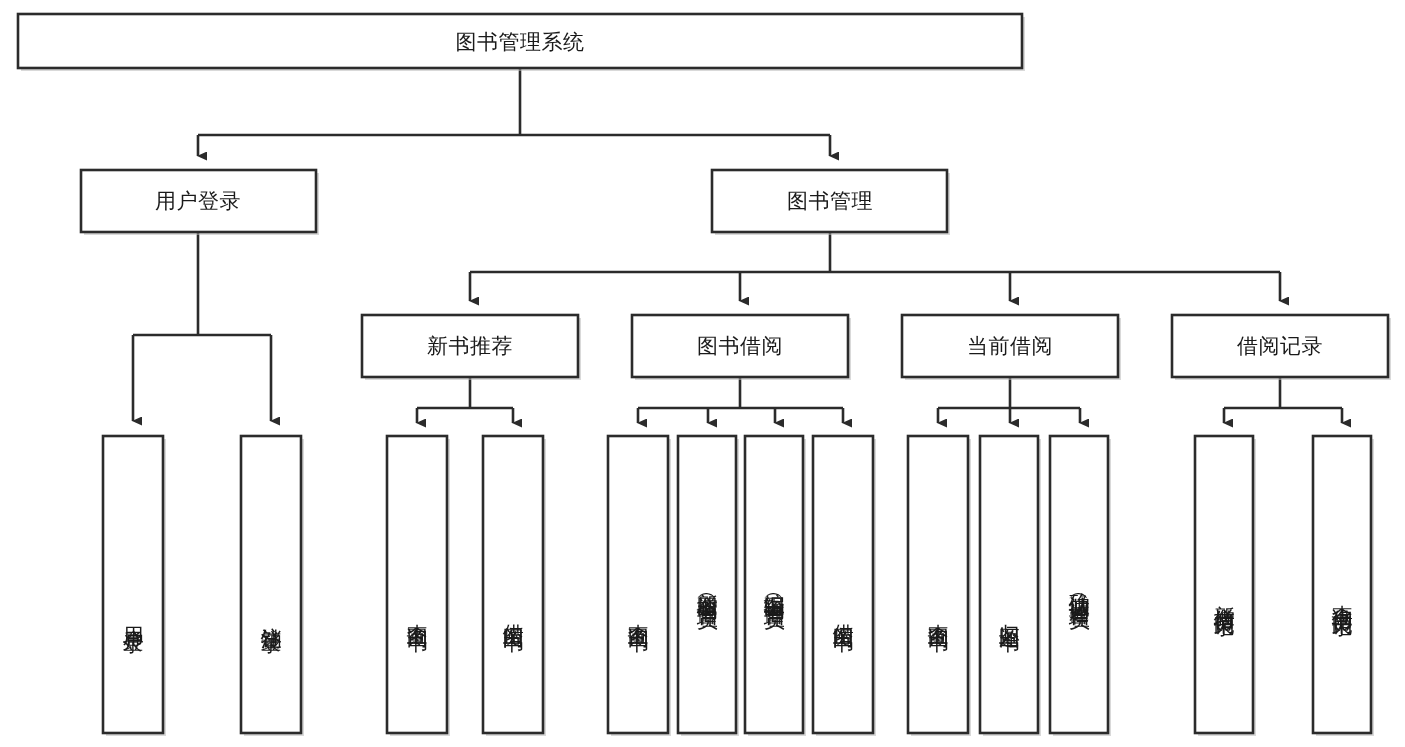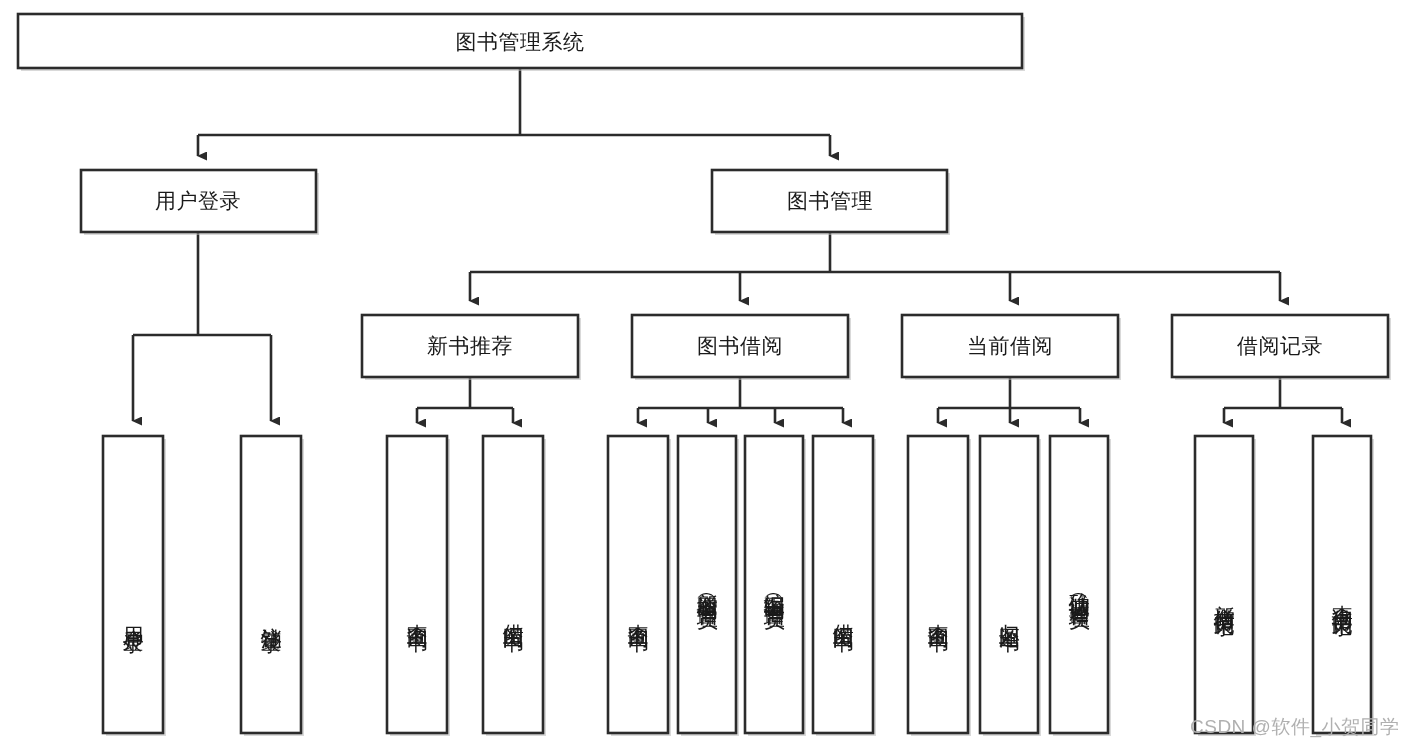--- a/index.html
+++ b/index.html
@@ -249,15 +249,14 @@
     <div class="node-label-v" style="height:280px; padding-top:6px;">确认归还（管理员）</div>
   </div>
 
   <div class="leaf-cell" style="left:1195px; top:436px; width:58px; height:297px;">
     <div class="node-label-v" style="height:250px; padding-top:22px;">新增借阅记录</div>
   </div>
   <div class="leaf-cell" style="left:1313px; top:436px; width:58px; height:297px;">
     <div class="node-label-v" style="height:250px; padding-top:22px;">查询借阅记录</div>
   </div>
 
-  <div class="watermark">CSDN @软件_小贺同学</div>
 
 </div>
 
 </body></html>

